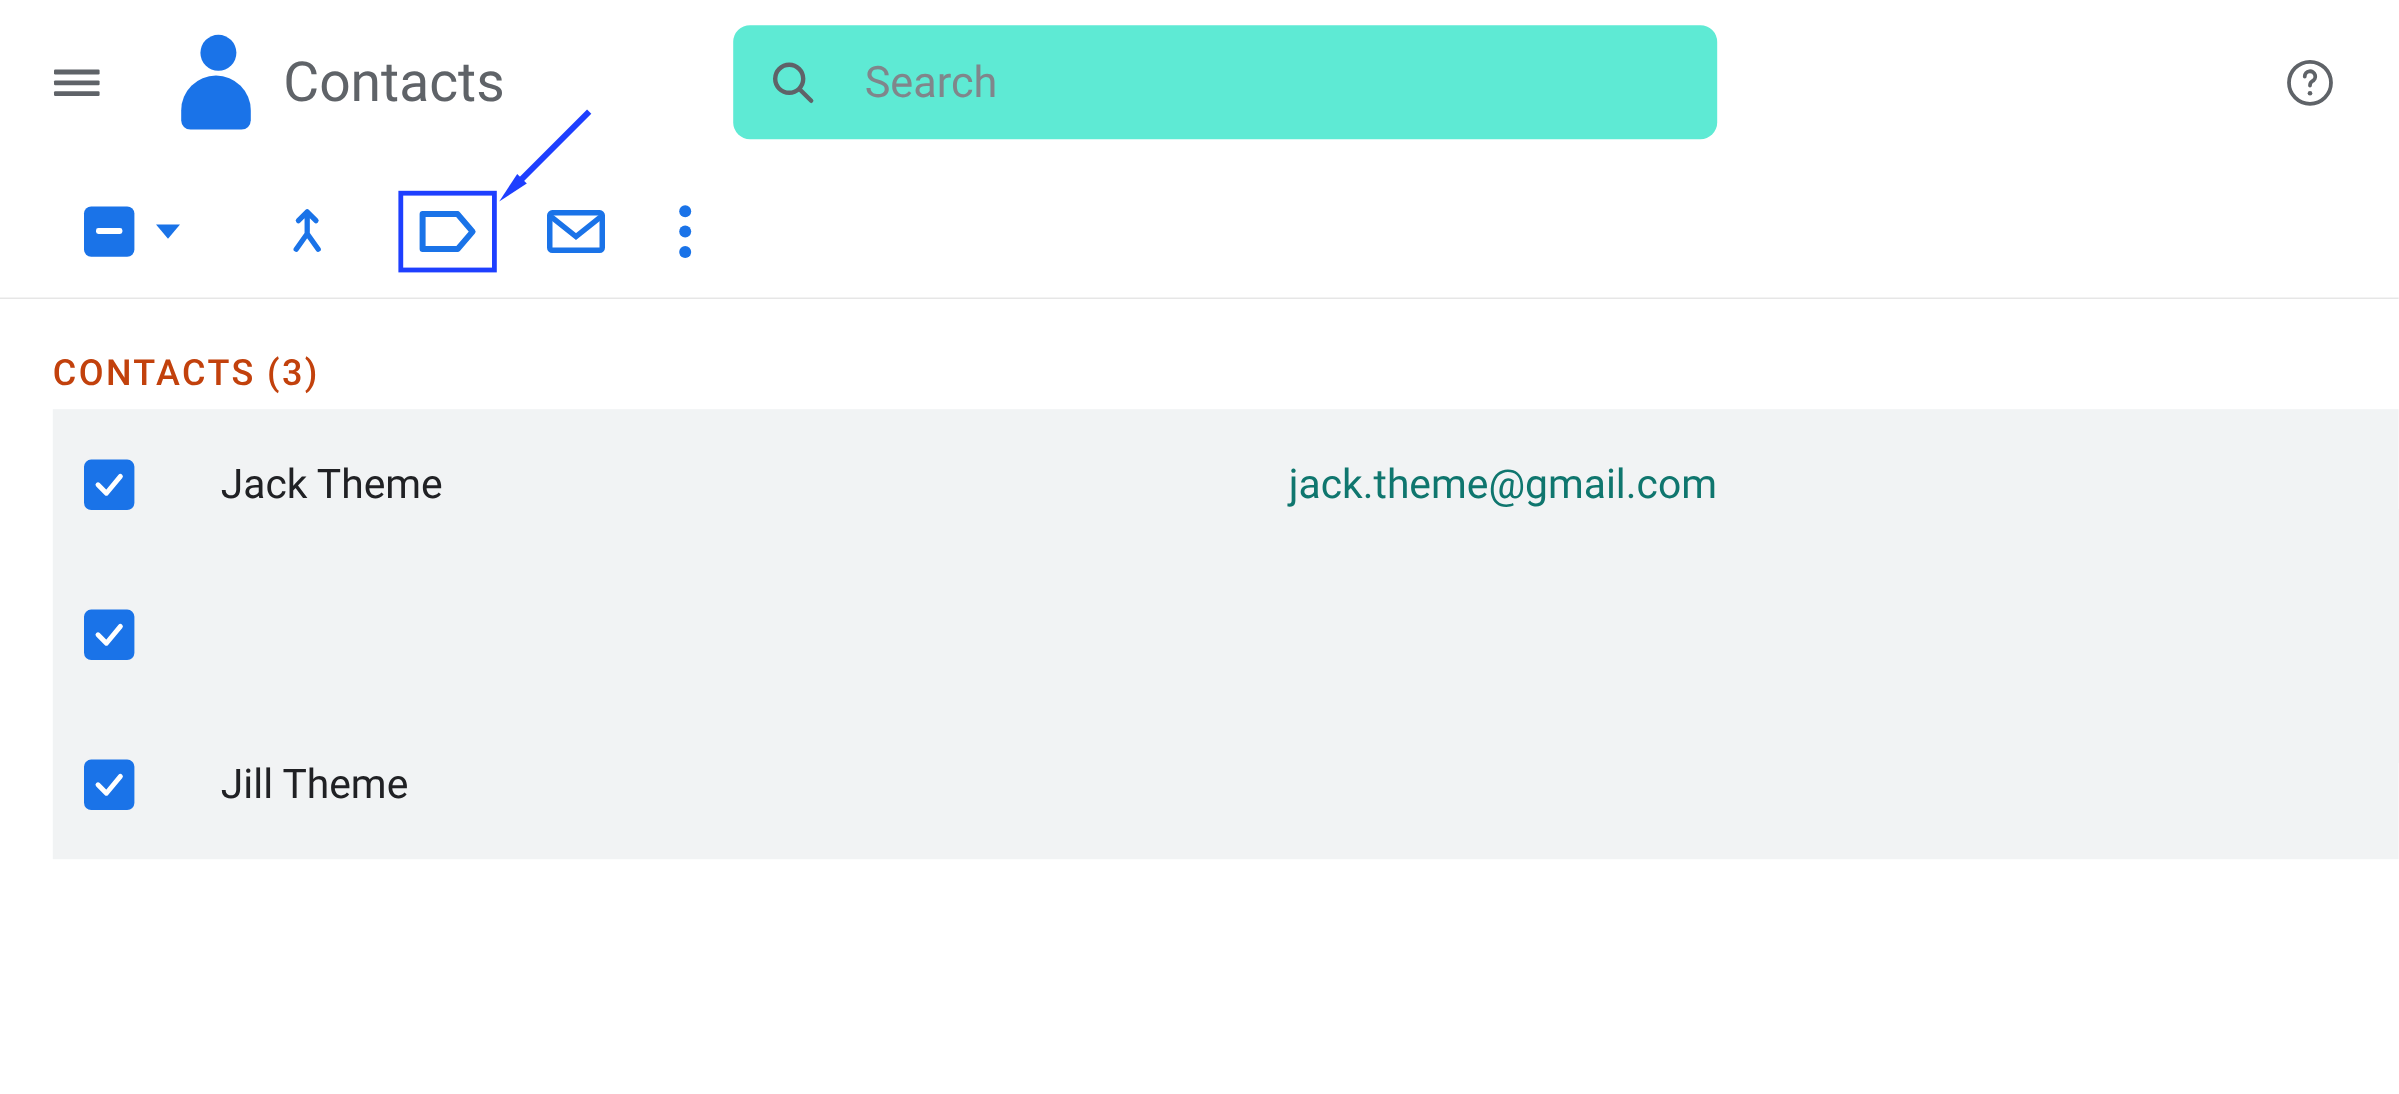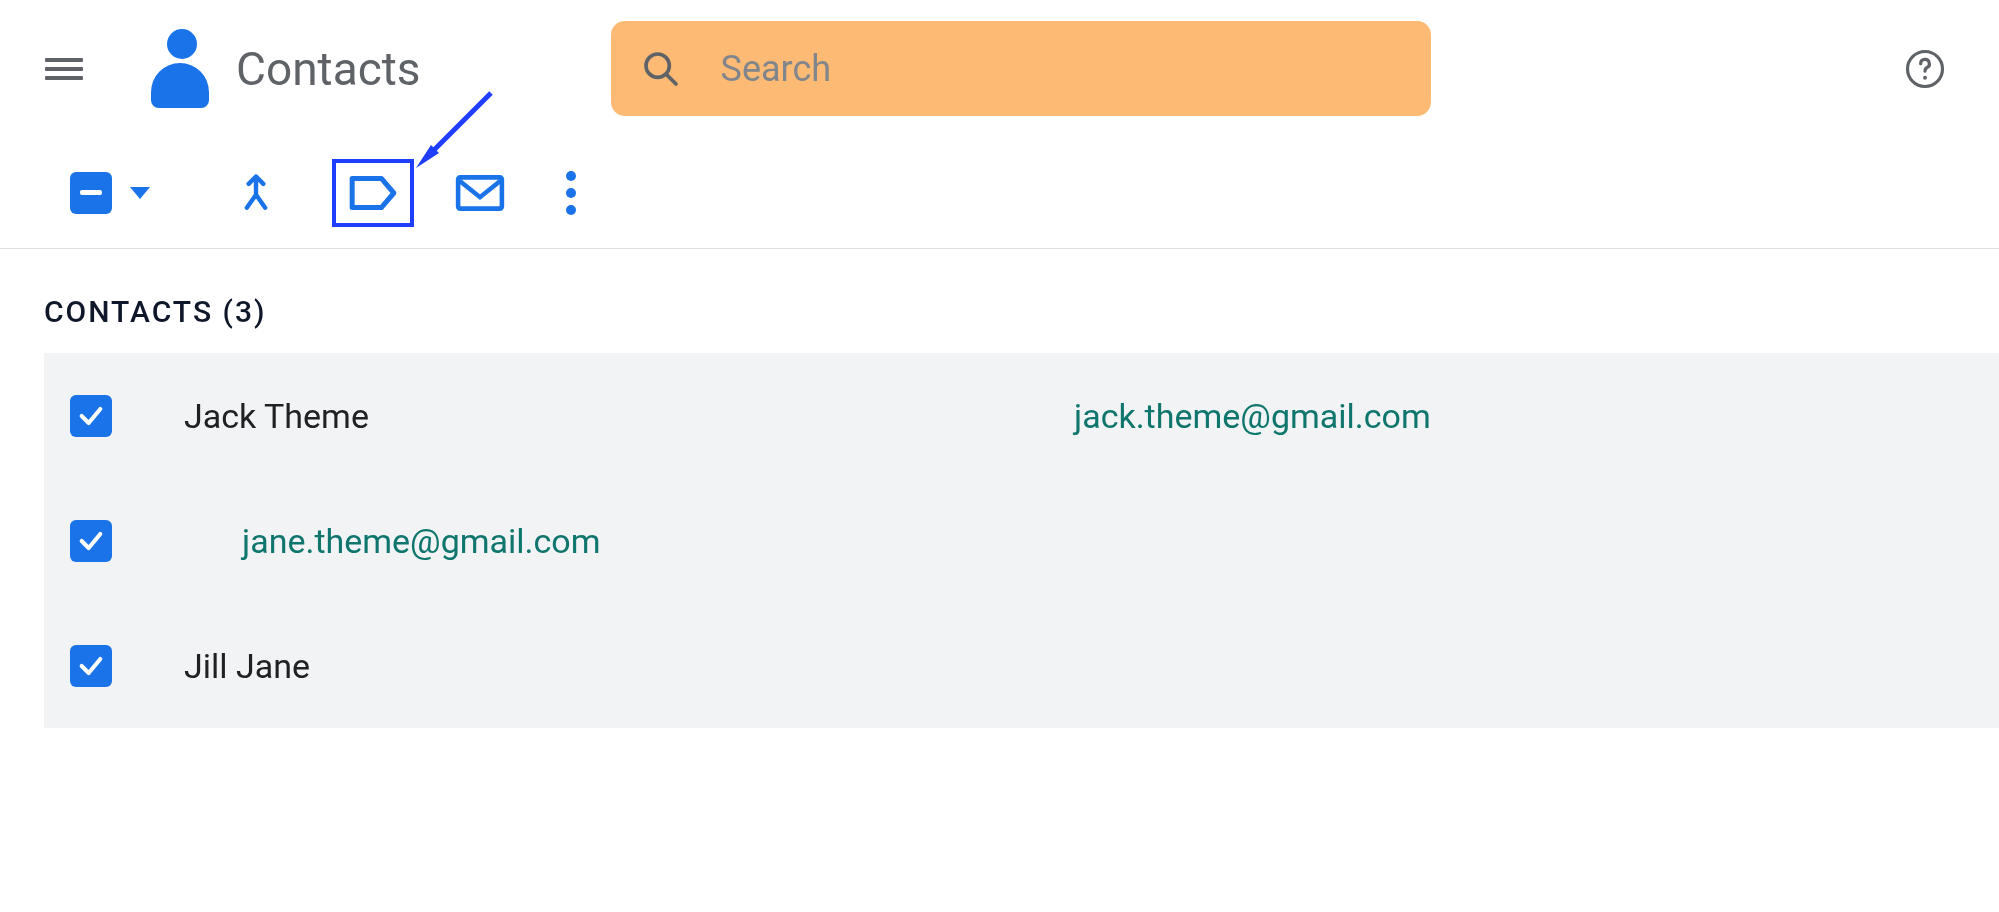--- a/index.html
+++ b/index.html
@@ -8,42 +8,42 @@
   
   .header { display:flex; align-items:center; height:137px; padding-left:40px; padding-right:40px; }
   .menu-btn { width:48px; height:48px; display:flex; align-items:center; justify-content:center; cursor:pointer;}
   .menu-icon div { width:38px; height:4px; background:#5f6368; margin:5px 0; border-radius:1px;}
   .logo-wrap { display:flex; align-items:center; margin-left:55px;justify-content:center;}
   .logo { position:relative; width:65px; height:80px;}
   .logo .head { position:absolute; top:0; left:24px; width:30px; height:30px; background:#1a73e8; border-radius:50%;}
   .logo .body { position:absolute; top:34px; left:8px; width:58px; height:45px; background:#1a73e8; border-radius:30px 30px 8px 8px;}
   .logo .shadow { position:absolute; top:44px; left:0px; width:45px; height:45px; background:#a4c2f4; border-radius:25px 25px 6px 6px; z-index:-1;}
   .app-title { font-size:46px; color:#5f6368; margin-left:28px; font-weight:400;}
-  .search-wrap { margin-left:190px; flex:0 0 820px; height:95px; background:#fdba74; border-radius:14px; display:flex; align-items:center; padding:0 30px;}
+  .search-wrap { margin-left:190px; flex:0 0 820px; height:95px; background:#5eead4; border-radius:14px; display:flex; align-items:center; padding:0 30px;}
   .search-wrap svg { flex-shrink:0; }
   .search-input { border:none; background:transparent; font-size:36px; color:#5f6368; margin-left:40px; outline:none; width:100%; font-family:inherit;}
   .search-input::placeholder { color:#80868b; }
   .help-btn { margin-left:auto; width:48px; height:48px; display:flex; align-items:center; justify-content:center; cursor:pointer; margin-right:10px;}
 
   
   .action-bar { height:112px; border-bottom:1px solid #e0e0e0; display:flex; align-items:center; padding-left:70px; gap:50px;}
   .select-dropdown { display:flex; align-items:center; gap:18px; cursor:pointer;}
   .select-indicator { width:42px; height:42px; background:#1a73e8; border-radius:6px; display:flex; align-items:center; justify-content:center;}
   .select-indicator .dash { width:22px; height:5px; background:#fff; border-radius:2px;}
   .select-caret { width:0; height:0; border-left:10px solid transparent; border-right:10px solid transparent; border-top:12px solid #1a73e8;}
   .action-icon { width:52px; height:52px; display:flex; align-items:center; justify-content:center; cursor:pointer; position:relative;}
   .action-icon svg { stroke:#1a73e8; }
   .label-highlight { border:4px solid #1e3fff; width:82px; height:68px; display:flex; align-items:center; justify-content:center; position:relative;}
   .arrow-annot { position:absolute; top:-75px; left:75px; pointer-events:none;}
   .dots { display:flex; flex-direction:column; gap:7px; cursor:pointer;}
   .dots span { width:10px; height:10px; background:#1a73e8; border-radius:50%; display:block;}
 
   
   .content { padding-left:44px; padding-top:45px;}
-  .section-header { font-size:30px; letter-spacing:2px; color:#0f172a; font-weight:500; margin-bottom:24px;}
+  .section-header { font-size:30px; letter-spacing:2px; color:#c2410c; font-weight:500; margin-bottom:12px;}
   .rows { background:#f1f3f4; }
   .row { display:flex; align-items:center; height:125px; padding-left:26px;}
   .chk { width:42px; height:42px; background:#1a73e8; border-radius:6px; display:flex; align-items:center; justify-content:center; cursor:pointer; flex-shrink:0;}
   .chk svg { display:block; }
   .name { font-size:34px; color:#202124; margin-left:72px; flex:0 0 760px;}
   .email { font-size:34px; color:#0f766e; margin-left:130px;}
 </style>
 </head>
 <body>
 
@@ -132,26 +132,25 @@
       <div class="name">Jack Theme</div>
       <div class="email">jack.theme@gmail.com</div>
     </div>
 
     <div class="row">
       <div class="chk">
         <svg width="28" height="28" viewBox="0 0 24 24">
             <path d="M4 12 L10 18 L20 6" stroke="#fff" stroke-width="3.5" fill="none" stroke-linecap="round" stroke-linejoin="round"></path>
           </svg>
       </div>
-      <div class="email">jane.theme@gmail.com</div>
     </div>
 
     <div class="row">
       <div class="chk">
         <svg width="28" height="28" viewBox="0 0 24 24">
             <path d="M4 12 L10 18 L20 6" stroke="#fff" stroke-width="3.5" fill="none" stroke-linecap="round" stroke-linejoin="round"></path>
           </svg>
       </div>
-      <div class="name">Jill Jane</div>
+      <div class="name">Jill Theme</div>
     </div>
 
   </div>
 </div>
 
 </body></html>

